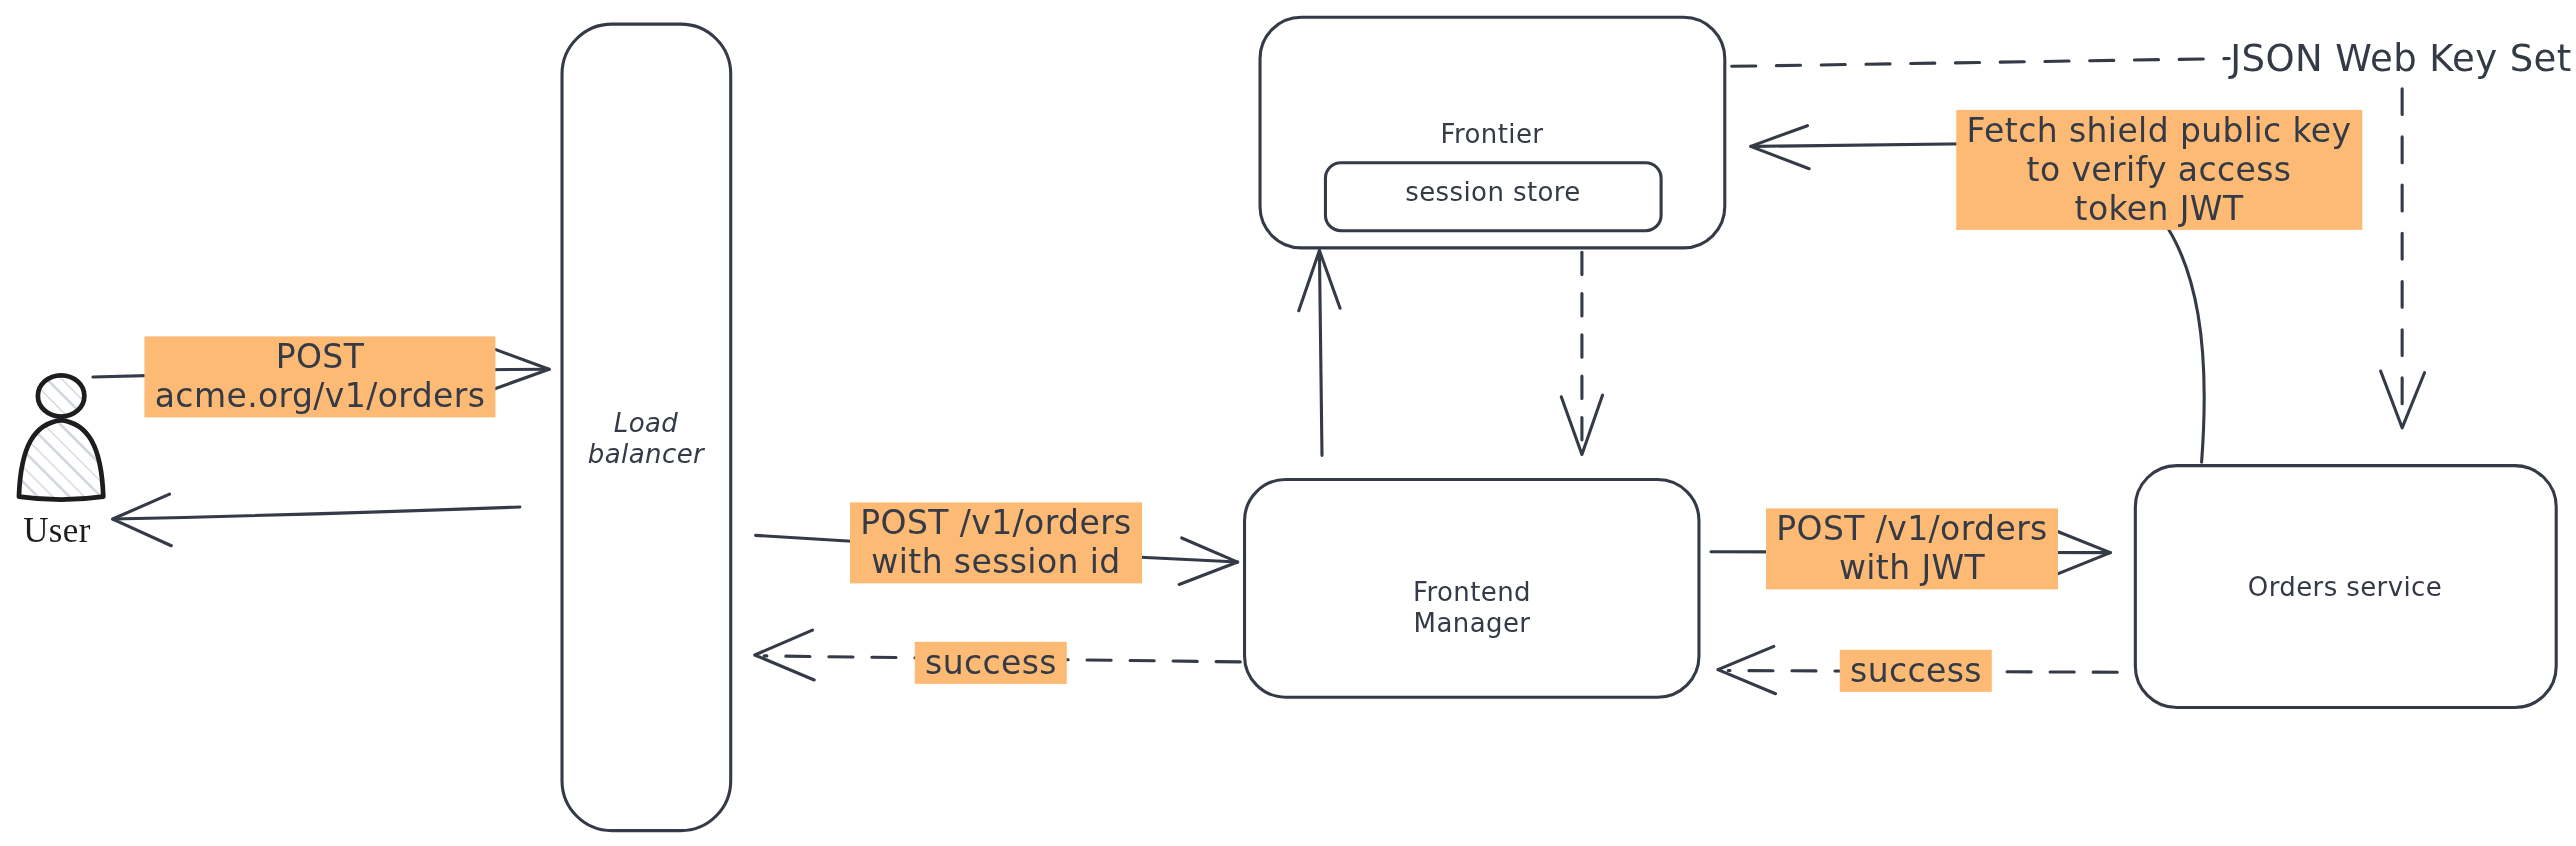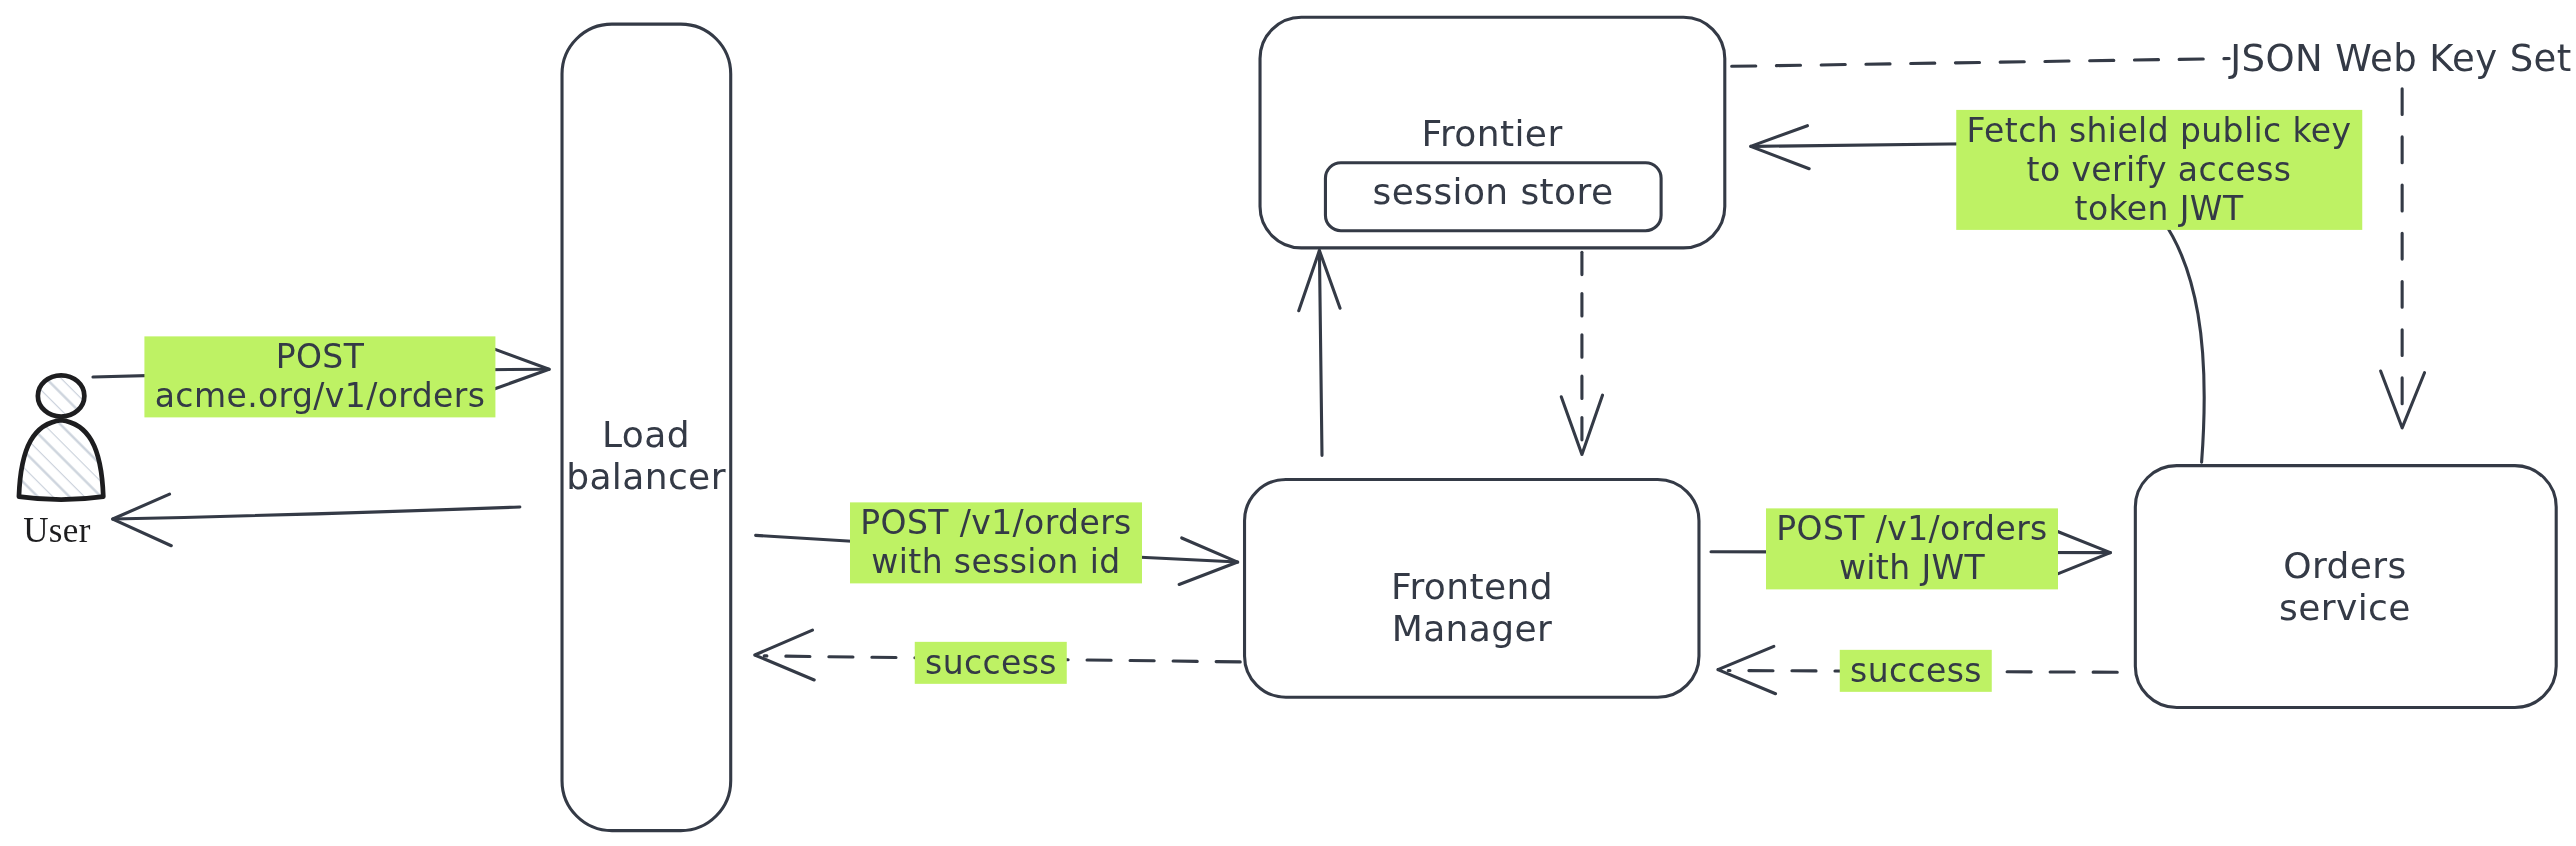--- a/index.html
+++ b/index.html
@@ -2,22 +2,22 @@
 <html style="font-size:13.8px"><head>
 <meta charset="utf-8">
 <style>
   html,body{margin:0;padding:0;background:#fff;}
   .canvas{position:relative;width:2576px;height:847px;background:#fff;overflow:hidden;
           font-family:"DejaVu Sans", sans-serif;}
   .canvas svg{position:absolute;left:0;top:0;}
   .lbl{position:absolute;transform:translate(-50%,-50%);text-align:center;
        color:#343a46;white-space:pre-line;line-height:1.18;font-size:33px;
        letter-spacing:0.4px;}
-  .lbl.bg{background:#bef264;padding:1.7px 10.3px;}
-  .lbl.node{font-size:36px;}
+  .lbl.bg{background:#fdba74;padding:1.7px 10.3px;}
+  .lbl.node{font-size:26px;}
   .lbl.small{font-size:33px;}
   .lbl.jwks{font-size:37px;white-space:nowrap;}
   .lbl.user{font-size:35px;color:#1d1d1f;font-weight:500;font-family:Liberation Serif, serif;}
 </style>
 </head>
 <body>
 
 <div class="canvas">
 
   <svg width="2576" height="847" viewBox="0 0 2993 984">
@@ -93,21 +93,21 @@
     </g>
 
     <g stroke="#1d1d1f" stroke-width="5.5" stroke-linecap="round" stroke-linejoin="round">
       <path d="M22 577 C 24 518 40 492 71 488 C 102 492 118 518 120 577 Q 71 584 22 577 Z" fill="url(#hatch)"></path>
       <ellipse cx="71" cy="460" rx="27" ry="24" fill="url(#hatch)"></ellipse>
     </g>
   </svg>
 
   <div class="lbl user" style="left:57px;top:531px;">User</div>
 
-  <div class="lbl node" style="left:646px;top:456px;">Load
+  <div class="lbl node" style="left:646px;top:439px;font-style:italic;">Load
 balancer</div>
 
   <div class="lbl node" style="left:1492px;top:134px;">Frontier</div>
 
   <div class="lbl node" style="left:1493px;top:192px;">session store</div>
 
   <div class="lbl node" style="left:1472px;top:608px;">Frontend
 Manager</div>
 
   <div class="lbl node" style="left:2345px;top:587px;">Orders service</div>

